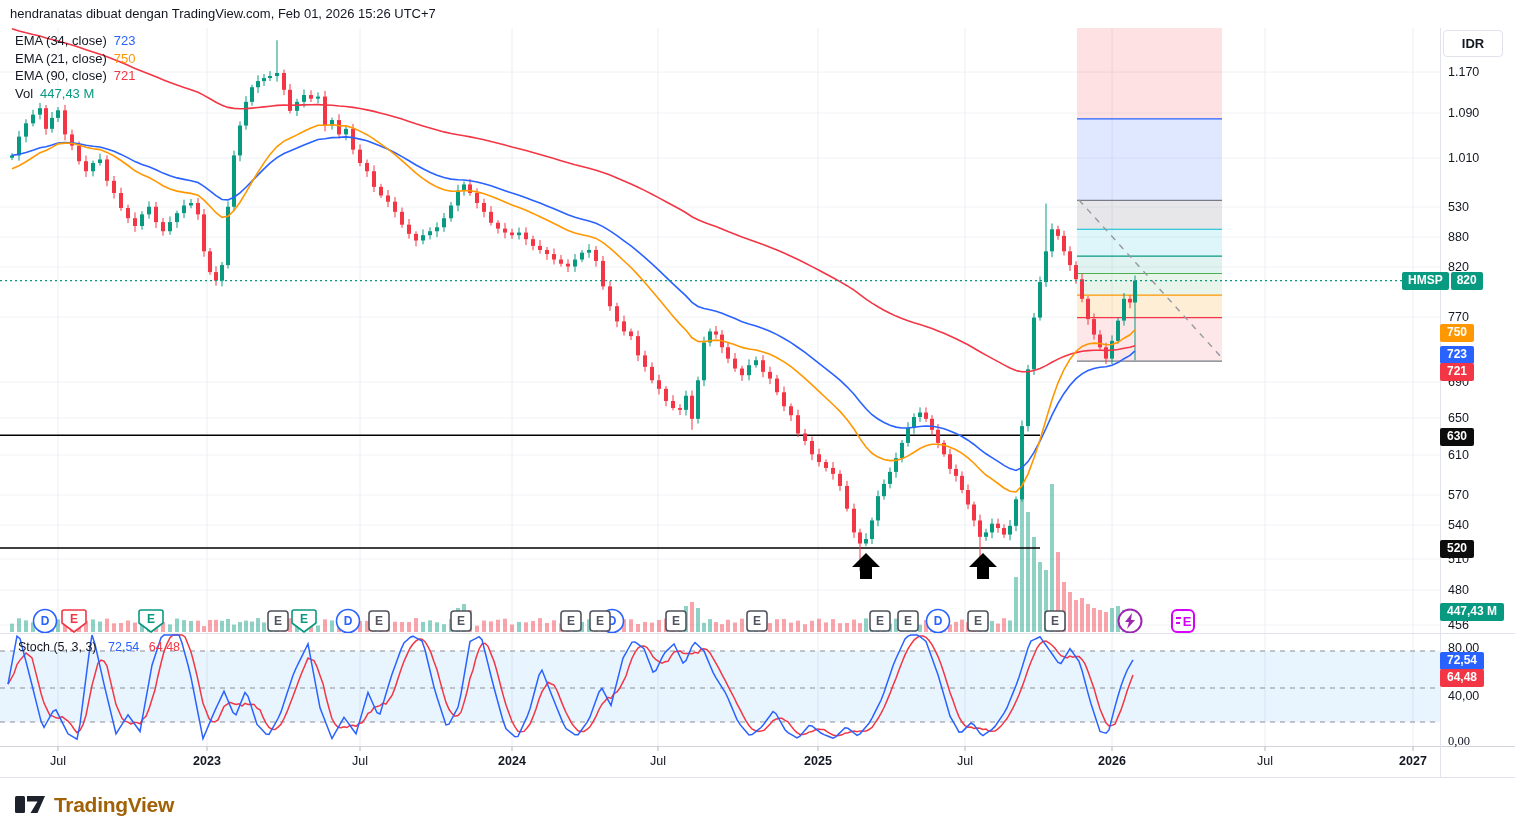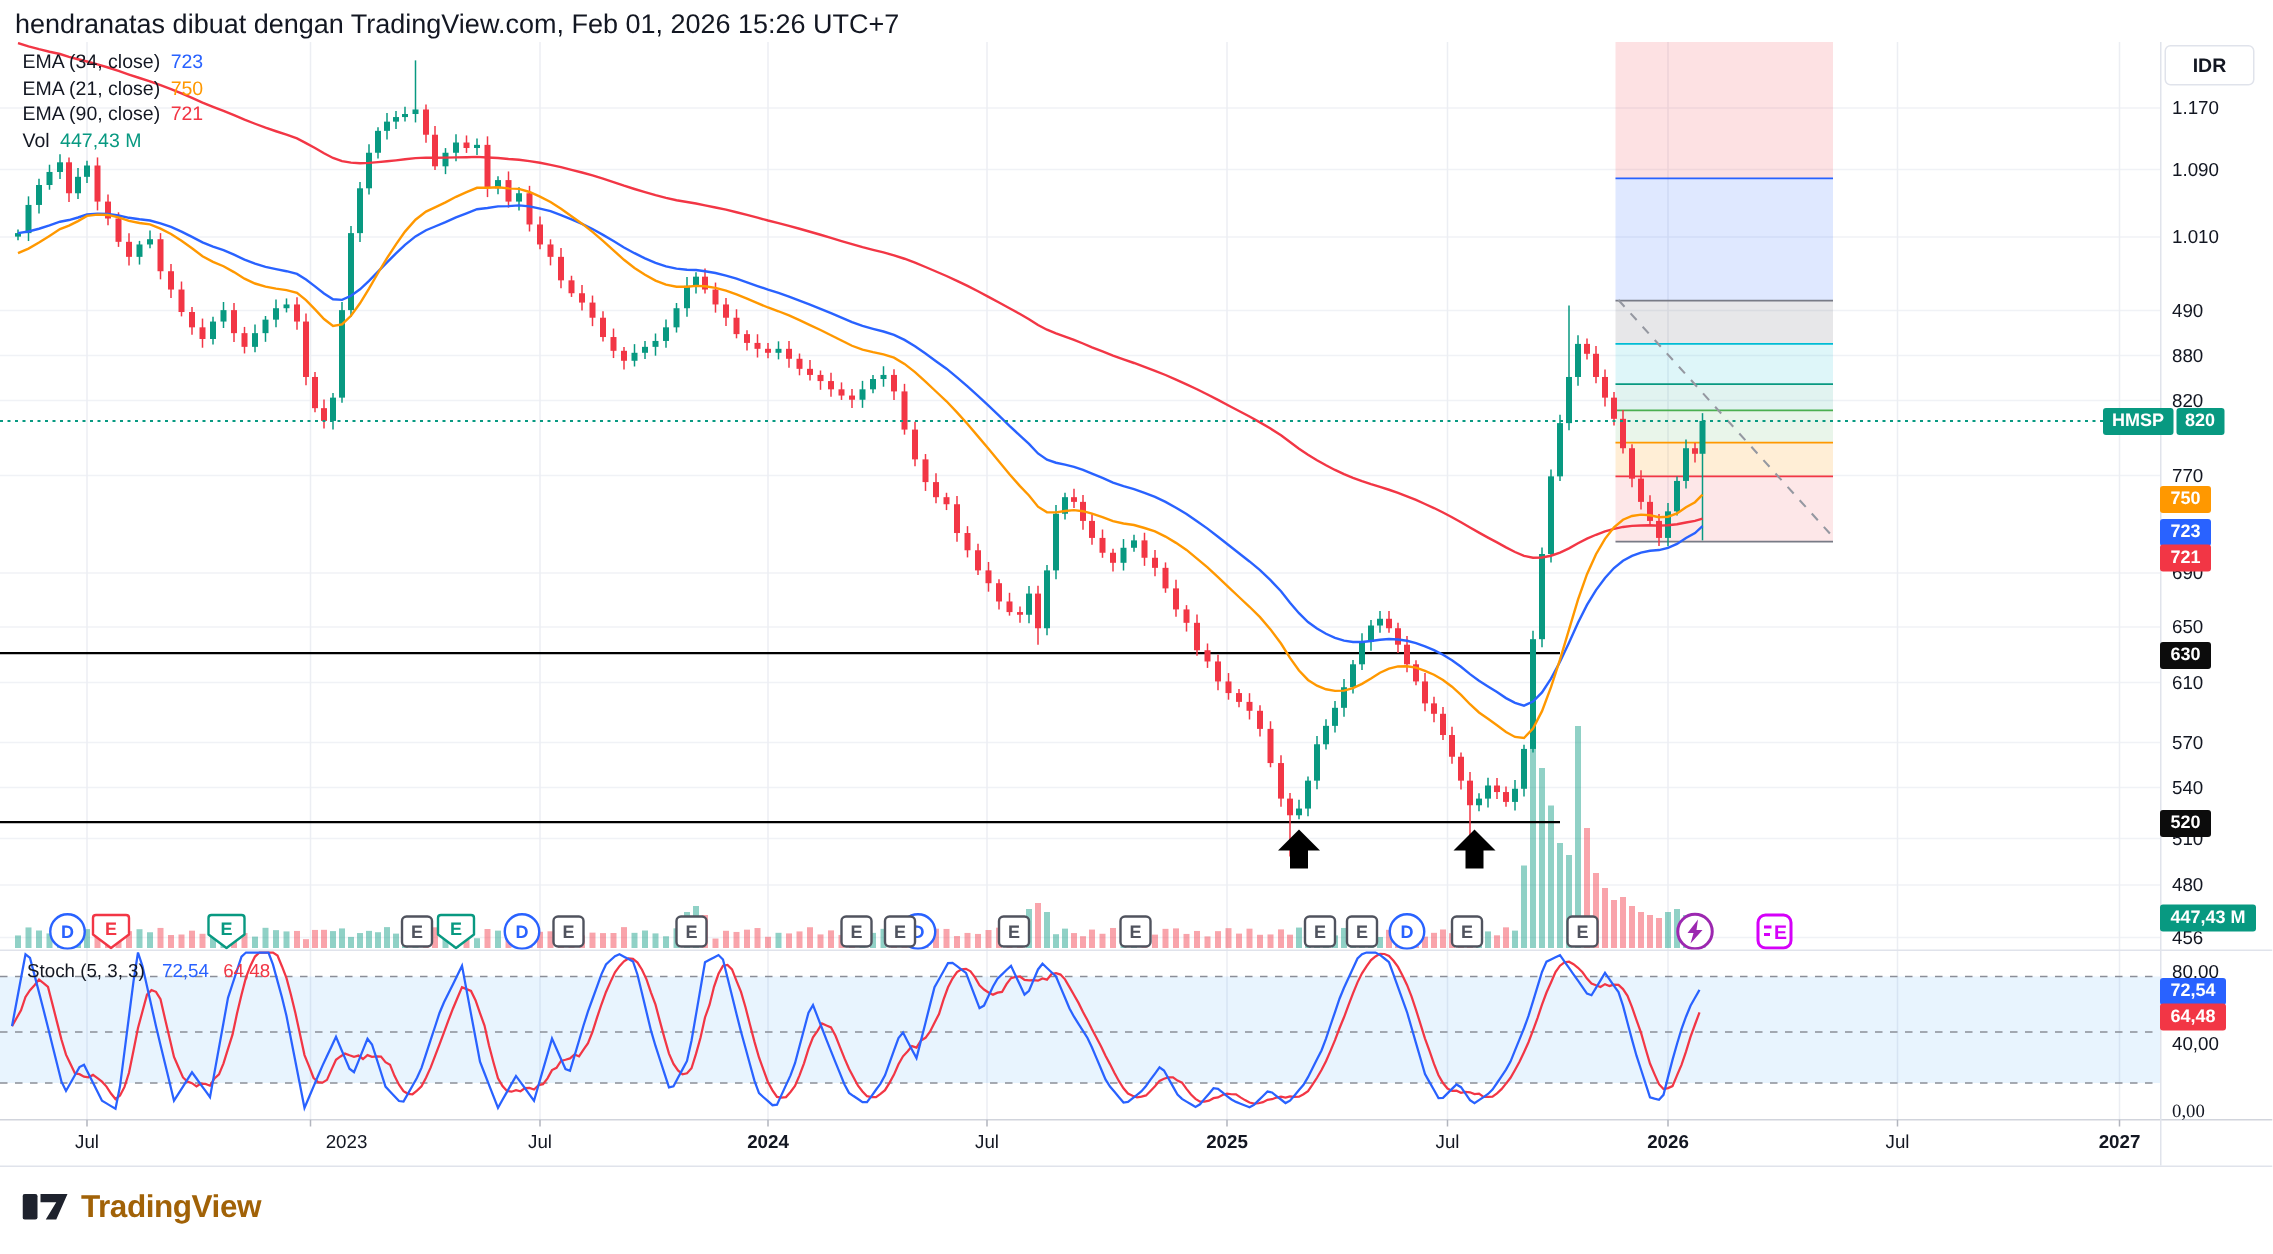--- a/index.html
+++ b/index.html
@@ -2,21 +2,21 @@
 <html><head>
 <meta charset="utf-8">
 <style>
   html,body{margin:0;padding:0;background:#fff;}
   body{width:1515px;height:836px;position:relative;overflow:hidden;
        font-family:"Liberation Sans","DejaVu Sans",sans-serif;color:#131722;}
   .abs{position:absolute;}
   #chart-svg{position:absolute;left:0;top:0;z-index:1;}
   #overlay{position:absolute;left:0;top:0;width:1515px;height:836px;z-index:2;pointer-events:none;}
   #overlay *{pointer-events:auto;}
-  .hdr{left:10px;top:6px;font-size:18px;color:#131722;}
+  .hdr{left:10px;top:6px;font-size:13px;color:#131722;}
   .legend-row{left:15px;font-size:13px;white-space:nowrap;}
   .legend-row .val{margin-left:7px;font-weight:400;}
   .tick{font-size:12.5px;color:#131722;left:1448px;transform:translateY(-50%);}
   .badge{left:1440px;color:#fff;font-size:12px;font-weight:700;border-radius:2px;
          padding:2px 7px 3px 7px;line-height:13px;}
   .sym-badge{border-radius:2px;color:#fff;font-size:12px;font-weight:700;padding:2px 6px 3px 6px;line-height:13px;}
   .time-label{font-size:12.5px;color:#131722;transform:translateX(-50%);top:754px;}
   .idr-btn{left:1443px;top:30px;width:58px;height:25px;border:1px solid #e0e3eb;border-radius:4px;
            display:flex;align-items:center;justify-content:center;font-size:13px;color:#131722;background:#fff;font-weight:bold;}
   .stoch-legend{left:18px;top:640px;font-size:12.5px;white-space:nowrap;}
@@ -738,21 +738,21 @@
       <div class="abs legend-row" style="top: 35px;"><span>EMA (90, close)</span><span class="val" style="color: rgb(242, 54, 69);">721</span></div>
       <div class="abs legend-row" style="top: 52.5px;"><span>Vol</span><span class="val" style="color: rgb(8, 153, 129);">447,43 M</span></div>
     </div>
 
   <div class="abs idr-btn">IDR</div>
 
   <div id="price-scale" class="abs" style="left:1440px;top:28px;width:96px;height:718px;">
       <div class="abs tick" style="left: 8px; top: 44px;">1.170</div>
       <div class="abs tick" style="left: 8px; top: 85px;">1.090</div>
       <div class="abs tick" style="left: 8px; top: 130px;">1.010</div>
-      <div class="abs tick" style="left: 8px; top: 179px;">490</div>
+      <div class="abs tick" style="left: 8px; top: 179px;">530</div>
       <div class="abs tick" style="left: 8px; top: 209px;">880</div>
       <div class="abs tick" style="left: 8px; top: 239px;">820</div>
       <div class="abs tick" style="left: 8px; top: 289px;">770</div>
       <div class="abs tick" style="left: 8px; top: 354px;">690</div>
       <div class="abs tick" style="left: 8px; top: 390px;">650</div>
       <div class="abs tick" style="left: 8px; top: 427px;">610</div>
       <div class="abs tick" style="left: 8px; top: 467px;">570</div>
       <div class="abs tick" style="left: 8px; top: 497px;">540</div>
       <div class="abs tick" style="left: 8px; top: 531px;">510</div>
       <div class="abs tick" style="left: 8px; top: 562px;">480</div>
@@ -776,21 +776,21 @@
   </div>
 
   <div class="abs stoch-legend">
     <span>Stoch (5, 3, 3)</span>
     <span id="stoch-k" style="color:#2962ff;margin-left:8px;">72,54</span>
     <span id="stoch-d" style="color:#f23645;margin-left:6px;">64,48</span>
   </div>
 
   <div id="time-scale" class="abs" style="left:0;top:746px;width:1515px;height:31px;">
       <div class="abs time-label" style="left: 58px; top: 8px;">Jul</div>
-      <div class="abs time-label" style="left: 207px; top: 8px; font-weight: 400; margin-left: 24px;">2023</div>
+      <div class="abs time-label" style="left: 207px; top: 8px; font-weight: 700;">2023</div>
       <div class="abs time-label" style="left: 360px; top: 8px;">Jul</div>
       <div class="abs time-label" style="left: 512px; top: 8px; font-weight: 700;">2024</div>
       <div class="abs time-label" style="left: 658px; top: 8px;">Jul</div>
       <div class="abs time-label" style="left: 818px; top: 8px; font-weight: 700;">2025</div>
       <div class="abs time-label" style="left: 965px; top: 8px;">Jul</div>
       <div class="abs time-label" style="left: 1112px; top: 8px; font-weight: 700;">2026</div>
       <div class="abs time-label" style="left: 1265px; top: 8px;">Jul</div>
       <div class="abs time-label" style="left: 1413px; top: 8px; font-weight: 700;">2027</div>
     </div>
 

